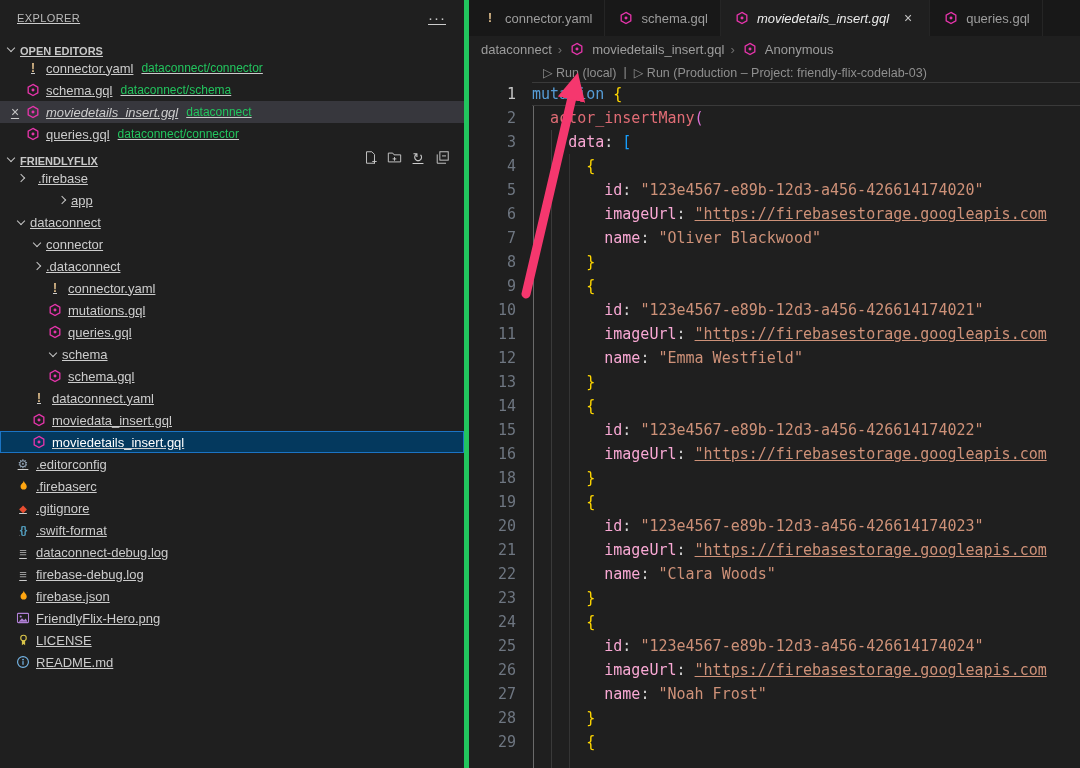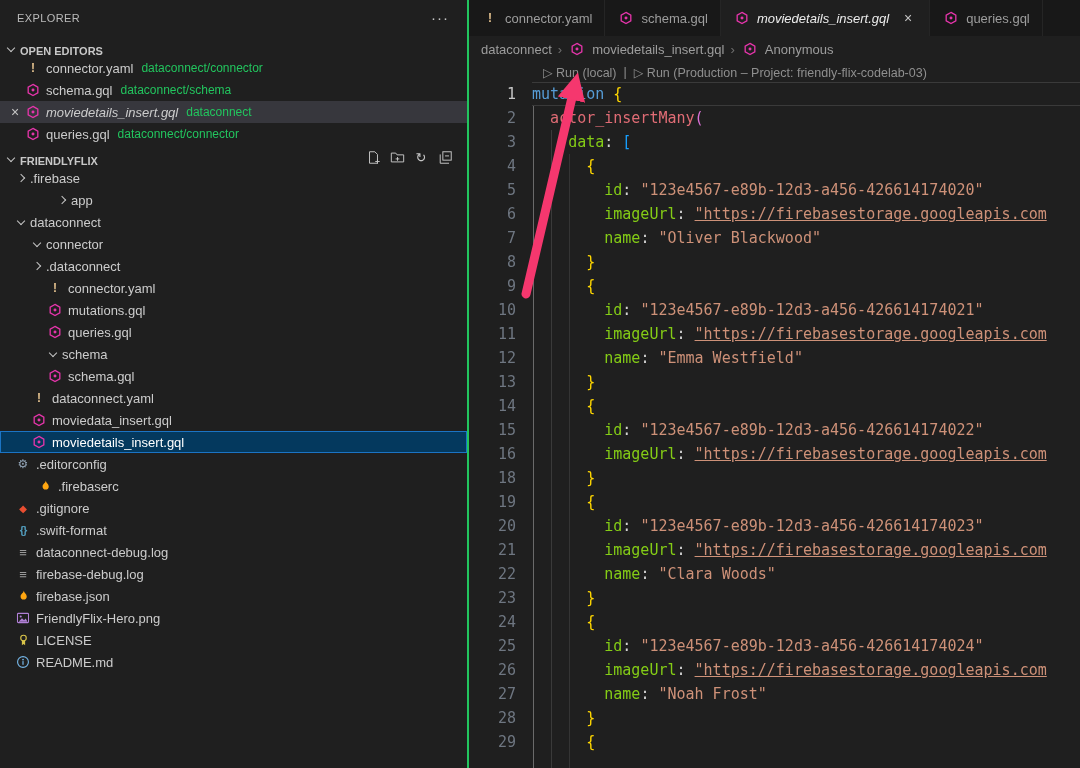--- a/index.html
+++ b/index.html
@@ -5,21 +5,21 @@
   * { box-sizing: border-box; margin: 0; padding: 0; }
   html,body { width:1080px; height:768px; overflow:hidden; }
   body {
     background:#1f1f1f; color:#cccccc;
     font-family:"Liberation Sans", sans-serif;
     font-size:13px; -webkit-font-smoothing:antialiased; user-select:none;
   }
   .root { display:flex; width:1080px; height:768px; }
 
   
-  .sidebar { width:469px; min-width:469px; background:#1f1f1f; border-right:2px solid #22c55e; display:flex; flex-direction:column; overflow:hidden; }
+  .sidebar { width:469px; min-width:469px; background:#1f1f1f; border-right:5px solid #22c55e; display:flex; flex-direction:column; overflow:hidden;text-decoration:underline; }
   .sb-title { height:35px; display:flex; align-items:center; justify-content:space-between; padding:0 18px 0 17px; font-size:11px; letter-spacing:.4px; color:#bbbbbb; }
   .sb-more { color:#c5c5c5; font-size:15px; letter-spacing:1px; cursor:pointer; line-height:10px; }
   .section-header { height:22px; display:flex; align-items:flex-end; font-weight:700; font-size:11px; color:#c8c8c8; padding-left:4px; cursor:pointer; }
   .section-header .spacer { flex:1; }
   .section-actions { display:flex; align-items:center; gap:4px; padding-right:12px; }
   .action-btn { width:20px; height:20px; display:inline-flex; align-items:center; justify-content:center; color:#c5c5c5; border-radius:4px; cursor:pointer; font-weight:400; font-size:13px; }
 
   .chev { width:16px; height:16px; position:relative; flex:none; }
   .chev::before { content:""; position:absolute; width:5px; height:5px; border-right:1.4px solid #c5c5c5; border-bottom:1.4px solid #c5c5c5; top:4.5px; left:4px; transform:rotate(-45deg); }
   .chev.down::before { transform:rotate(45deg); top:3.5px; }
@@ -58,21 +58,21 @@
   .codelens .lens-link { cursor:pointer; }
 
   .code-region { flex:1; position:relative; font-family:"DejaVu Sans Mono", monospace; font-size:15px; line-height:24px; cursor:text; overflow:hidden; }
   .line { display:flex; height:24px; position:relative; white-space:pre; }
   .line.current::after { content:""; position:absolute; left:63px; right:0; top:0; bottom:0; border-top:1px solid #3a3a3a; border-bottom:1px solid #3a3a3a; pointer-events:none; }
   .ln { width:63px; min-width:63px; text-align:right; padding-right:16px; color:#6e7681; }
   .line.current .ln { color:#c6c6c6; }
   .code { white-space:pre; color:#d4d4d4; }
   .tk-kw { color:#569cd6; }
   .tk-fn { color:#e06c75; }
-  .tk-prop { color:#84cc16; }
+  .tk-prop { color:#f9a8d4; }
   .tk-str { color:#ce9178; }
   .tk-link { color:#ce9178; text-decoration:underline; cursor:pointer; }
   .tk-b1 { color:#ffd700; }
   .tk-b2 { color:#da70d6; }
   .tk-b3 { color:#179fff; }
   .tk-pl { color:#d4d4d4; }
   .tk-ws { color:#d4d4d4; }
 
   .guide { position:absolute; width:1px; bottom:0; pointer-events:none; }
   .guide.g1 { left:64px; top:24px; background:#6a6a6a; }
@@ -159,21 +159,21 @@
         <span class="action-btn">
           <svg width="15" height="15" viewBox="0 0 17 17" fill="none" stroke="#c5c5c5" stroke-width="1.1">
               <rect x="5.5" y="2" width="9.5" height="9.5"></rect>
               <path d="M8 6.7h4.5"></path>
               <path d="M2.5 5v10h10"></path>
             </svg>
         </span>
       </span>
     </div>
     <div id="tree-items">
-        <div class="tree-row" style="padding-left: 14px;">
+        <div class="tree-row" style="padding-left: 14px; gap: 8px;">
           <span class="chev"></span>
           <span class="lbl">.firebase</span>
         </div>
         <div class="tree-row" style="padding-left: 14px; margin-left: 41px;">
           <span class="chev"></span>
           <span class="lbl">app</span>
         </div>
         <div class="tree-row" style="padding-left: 14px;">
           <span class="chev down"></span>
           <span class="lbl">dataconnect</span>
@@ -240,21 +240,21 @@
               <path d="M8 1.6 13.5 4.8v6.4L8 14.4 2.5 11.2V4.8Z" fill="none" stroke="#e535ab" stroke-width="1.5"></path>
               <circle cx="8" cy="8" r="1.7" fill="#e535ab"></circle>
             </svg>
           </span>
           <span class="lbl">moviedetails_insert.gql</span>
         </div>
         <div class="tree-row" style="padding-left: 14px;">
           <span class="ic ic-gear">⚙</span>
           <span class="lbl">.editorconfig</span>
         </div>
-        <div class="tree-row" style=" margin-left: 36px;">
+        <div class="tree-row" style="padding-left: 14px;">
           <span class="ic">
             <svg width="13" height="14" viewBox="0 0 16 16">
               <path d="M8.3 1.3c.3 2.8-3.9 4-3.9 7.3a3.8 3.8 0 0 0 7.6 0c0-2.9-3.3-4.2-3.7-7.3Z" fill="#ffa611"></path>
             </svg>
           </span>
           <span class="lbl">.firebaserc</span>
         </div>
         <div class="tree-row" style="padding-left: 14px;">
           <span class="ic ic-git">◆</span>
           <span class="lbl">.gitignore</span>

